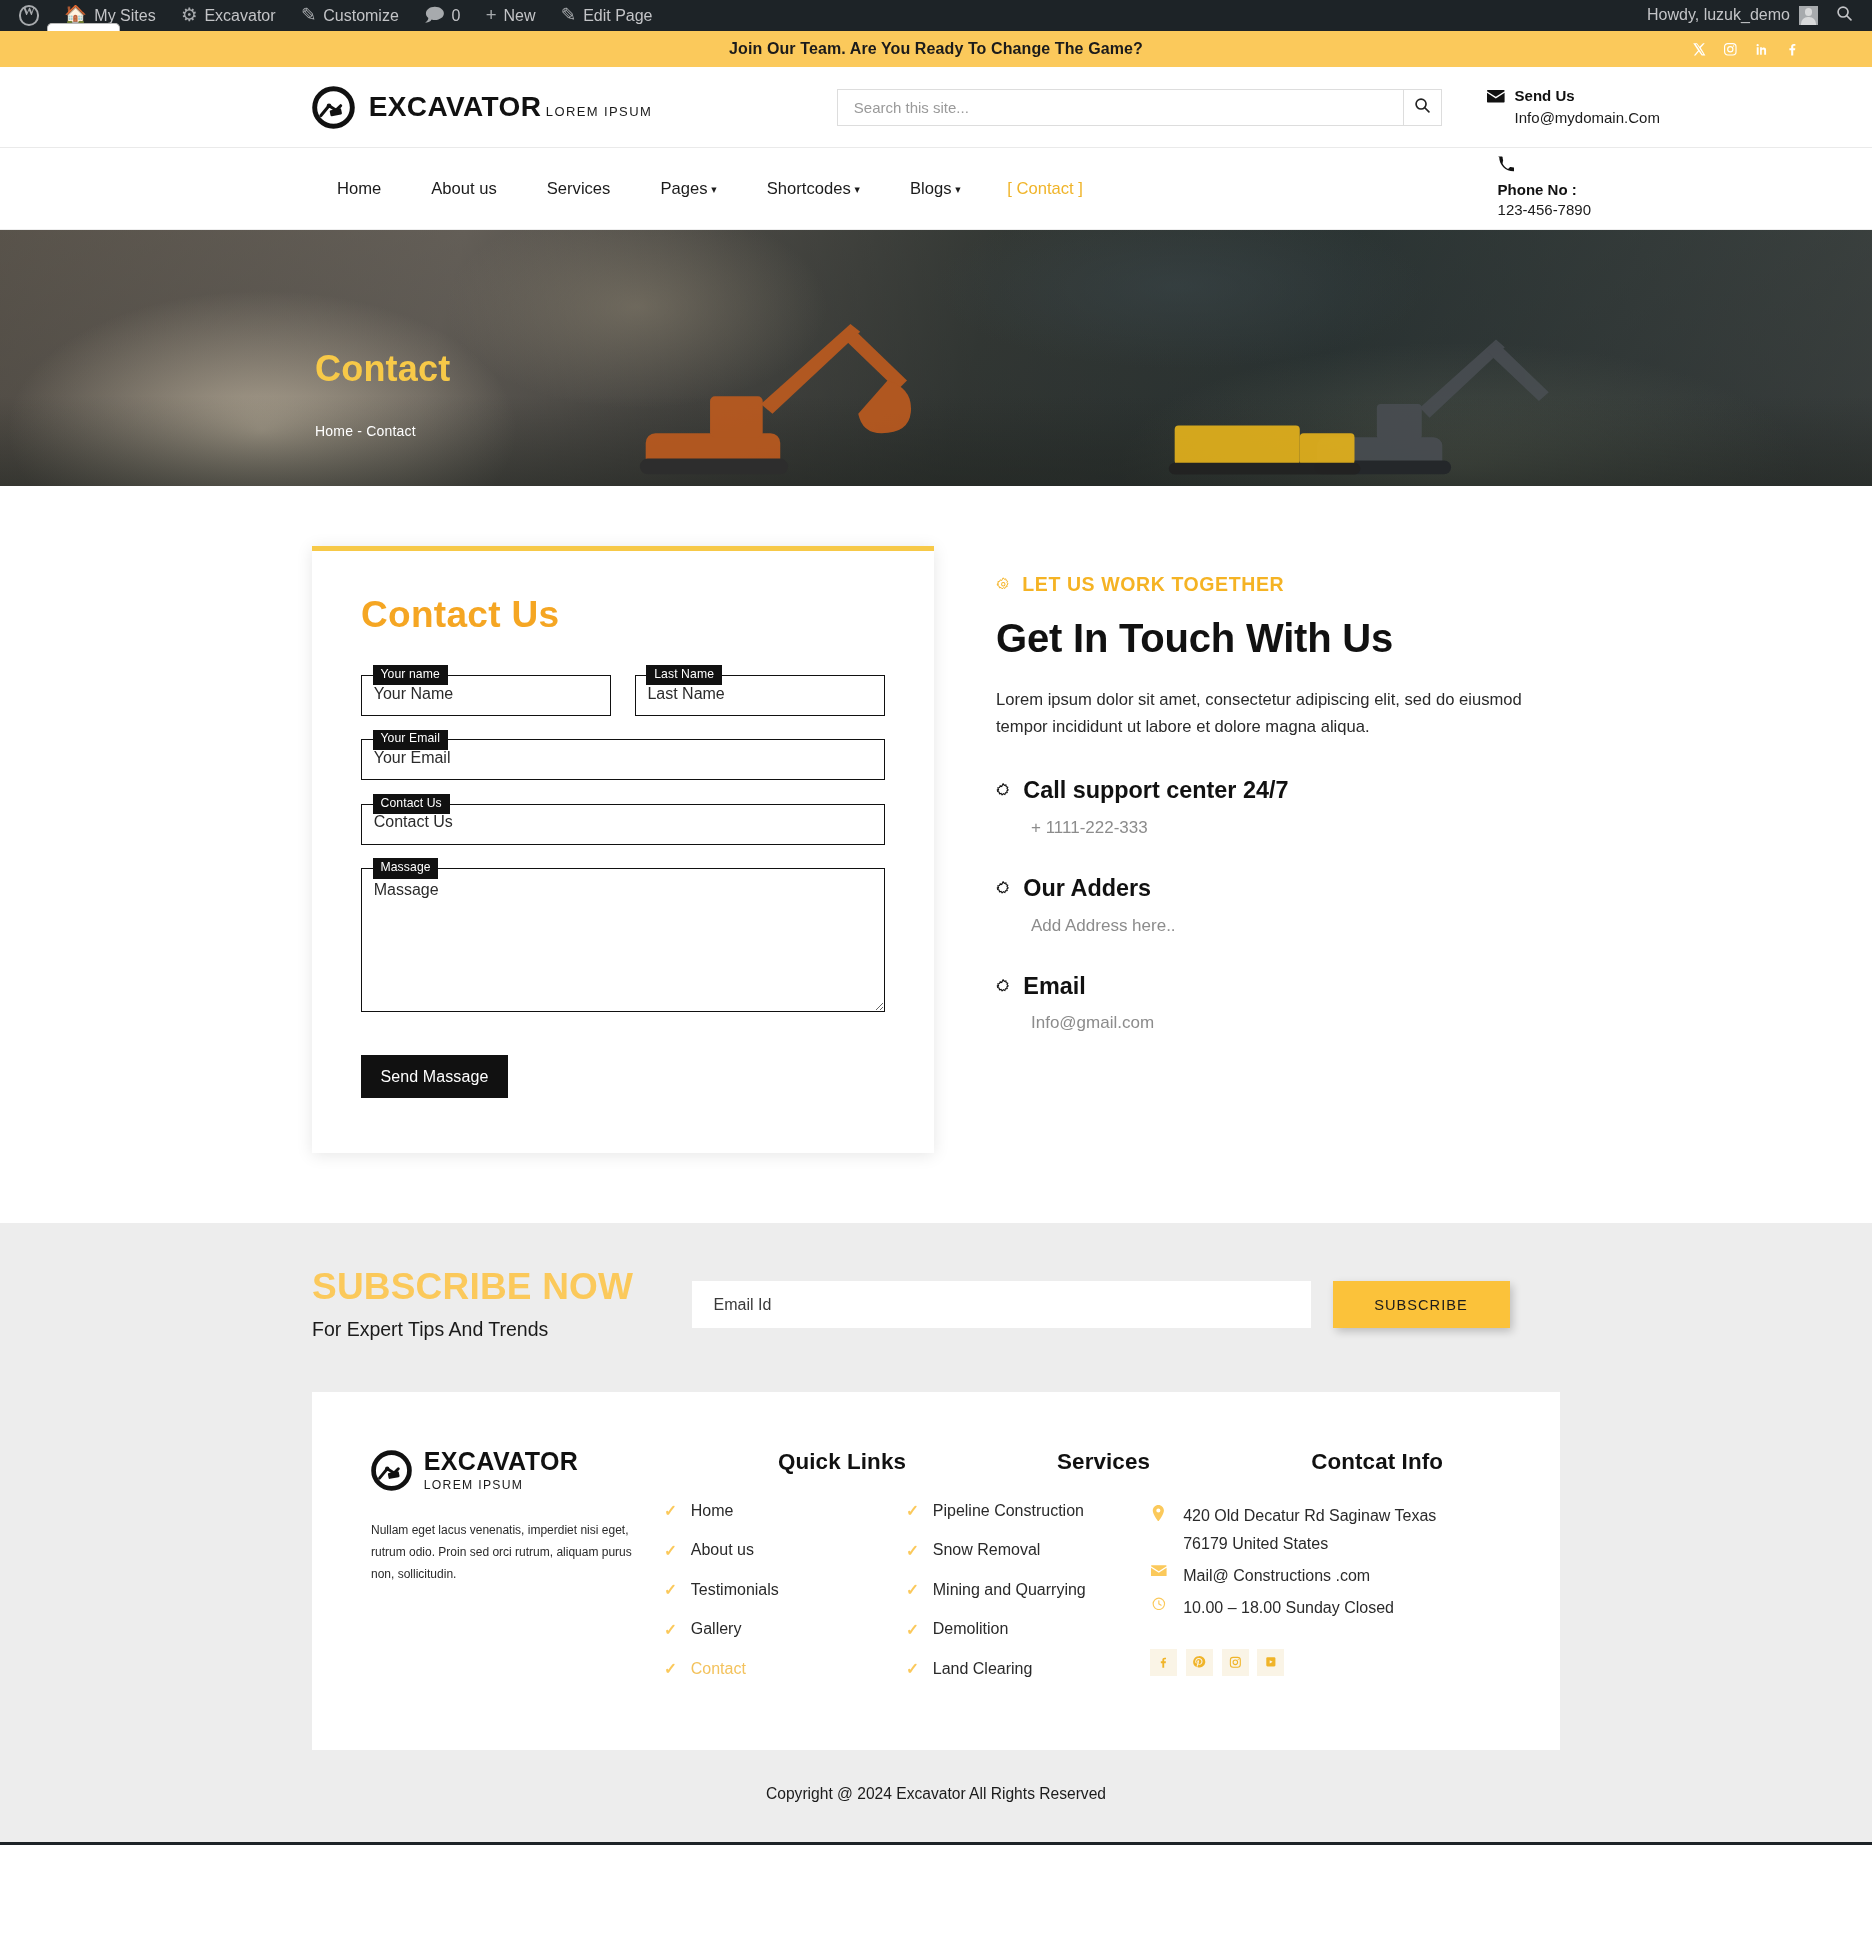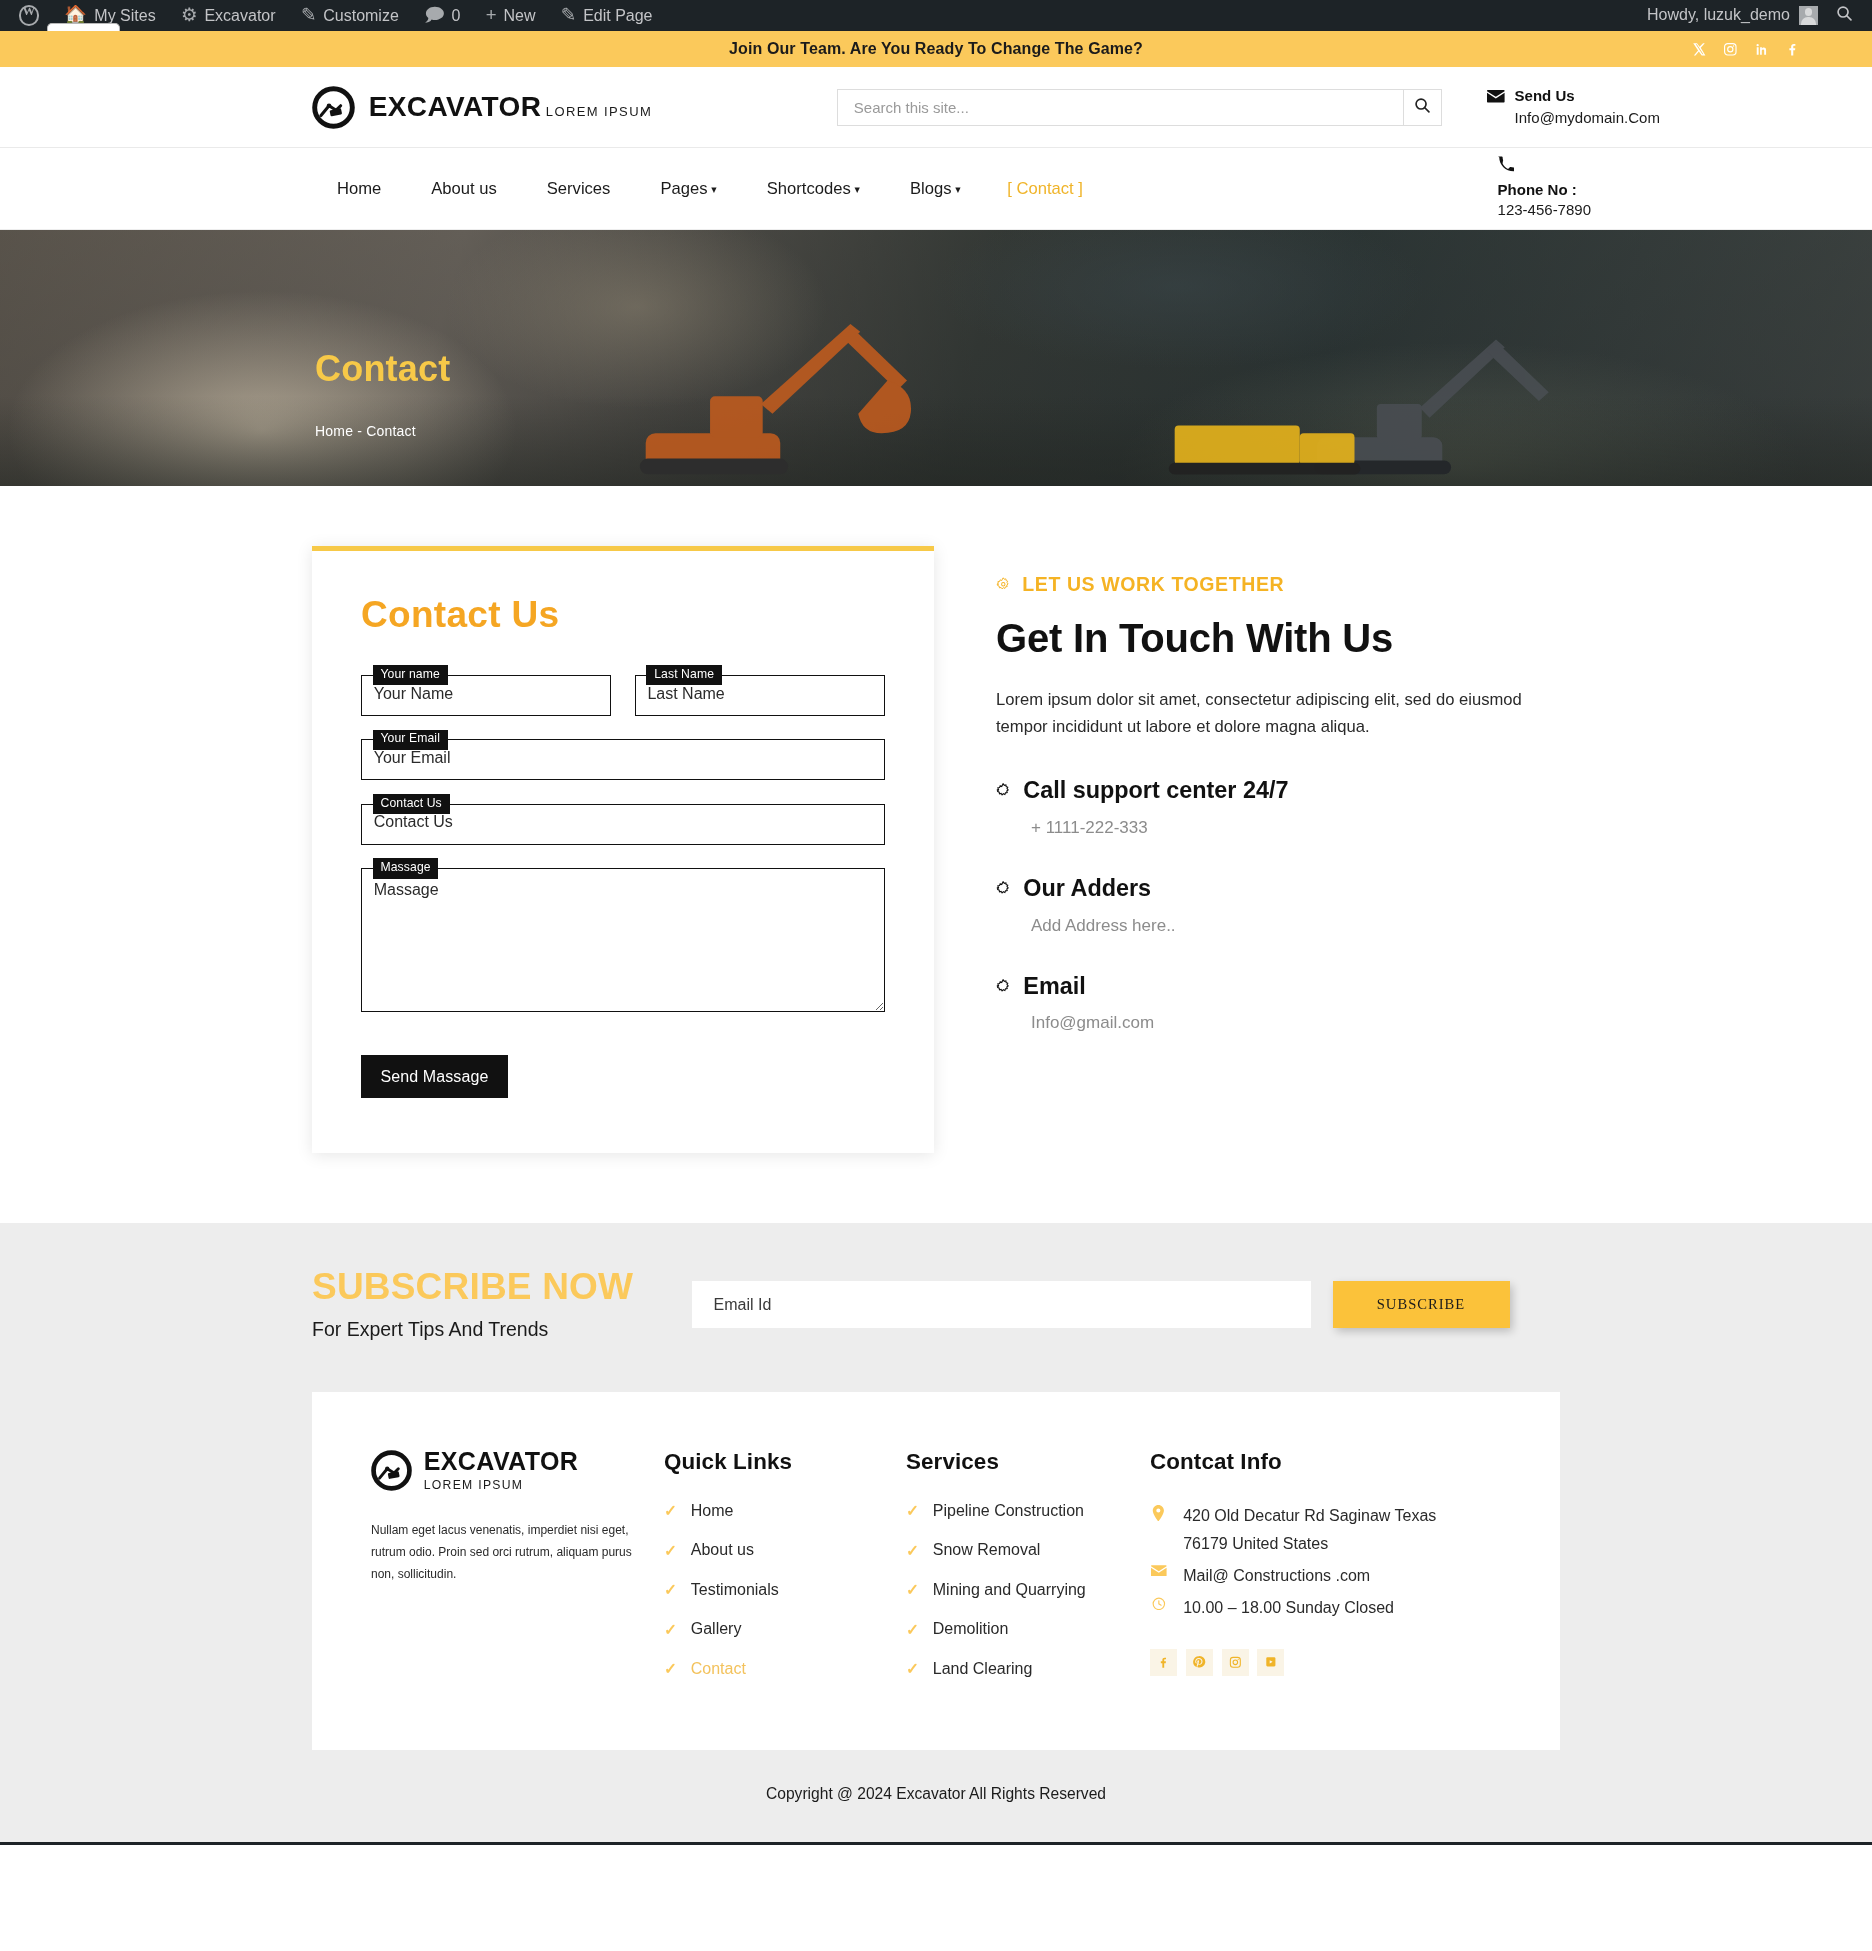--- a/index.html
+++ b/index.html
@@ -200,40 +200,40 @@
     font-size: 37px; font-weight: 800; color: #fbc95b; letter-spacing: 0.2px; line-height: 1.05;
   }
   .sub-sub { font-size: 19.5px; color: #1b1b1b; margin-top: 10.7px; }
   .sub-input {
     width: 619px; height: 47px; border: none; background: #fff; padding: 0 21.5px;
     font-family: "Liberation Sans", sans-serif; font-size: 16px; color: #333; outline: none;
   }
   .sub-input::placeholder { color: #3a3a3a; }
   .sub-btn {
     margin-left: 21.5px; width: 177px; height: 47px; border: none; cursor: pointer;
-    background: #fbc23a; color: #1b1b1b; font-family: Liberation Serif, serif;
+    background: #fbc23a; color: #1b1b1b; font-family: Liberation Sans, sans-serif;
     font-size: 14.6px; letter-spacing: 1px; box-shadow: 2.9px 3.9px 8.8px rgba(0,0,0,.22);
   }
 
   
   .footer-outer { background: #ededed; padding: 0 0 0; }
   .footer-card {
     width: 1248px; margin: 0 auto; background: #fff; padding: 57px 59px 51px;
     display: flex; gap: 0;
   }
   .fcol-brand { width: 293px; padding-right: 29px;}
   .f-brand { display: flex; align-items: center; gap: 11.7px; }
   .f-brand-mark { width: 41px; height: 41px; flex: 0 0 41px; }
   .f-brand-name { font-size: 25px; font-weight: 800; letter-spacing: 0.4px; line-height:1; color:#111;}
   .f-brand-sub { font-size: 12.2px; letter-spacing: 1.3px; color: #1b1b1b; margin-top: 3.9px;}
   .f-desc { font-size: 12px; line-height: 1.85; color: #2a2a2a; margin-top: 27px; }
   .fcol { width: 242px; }
   .fcol.services { width: 244px; }
   .fcol.info { width: 293px; }
-  .fcol-title { font-size: 22.4px; font-weight: 700; color: #111; margin-bottom: 27px; letter-spacing: 0.1px;}
+  .fcol-title { font-size: 22.4px; font-weight: 700; color: #111; margin-bottom: 27px; letter-spacing: 0.1px; text-align: right;}
   .flink { display: flex; align-items: center; gap: 13.7px; margin-bottom: 21.5px; font-size: 16px; color: #2a2a2a; }
   .flink.active { color: #f3c25c; }
   .check { color: #fbc95b; font-size: 15.6px; line-height: 1; font-weight:700;}
   .finfo-row { display: flex; gap: 15.6px; margin-bottom: 3.9px; align-items: flex-start; }
   .finfo-row .fi-icon { width: 17.6px; flex: 0 0 17.6px; color: #fbc95b; display:flex; justify-content:center; padding-top: 2.9px;}
   .finfo-row .fi-text { font-size: 16px; color: #2a2a2a; line-height: 1.75; }
   .fsocials { display: flex; gap: 8.8px; margin-top: 27px; }
   .fsoc {
     width: 27px; height: 27px; background: #faf4e6; color: #f0b429;
     display: flex; align-items: center; justify-content: center; font-size: 13.7px; cursor:pointer;

